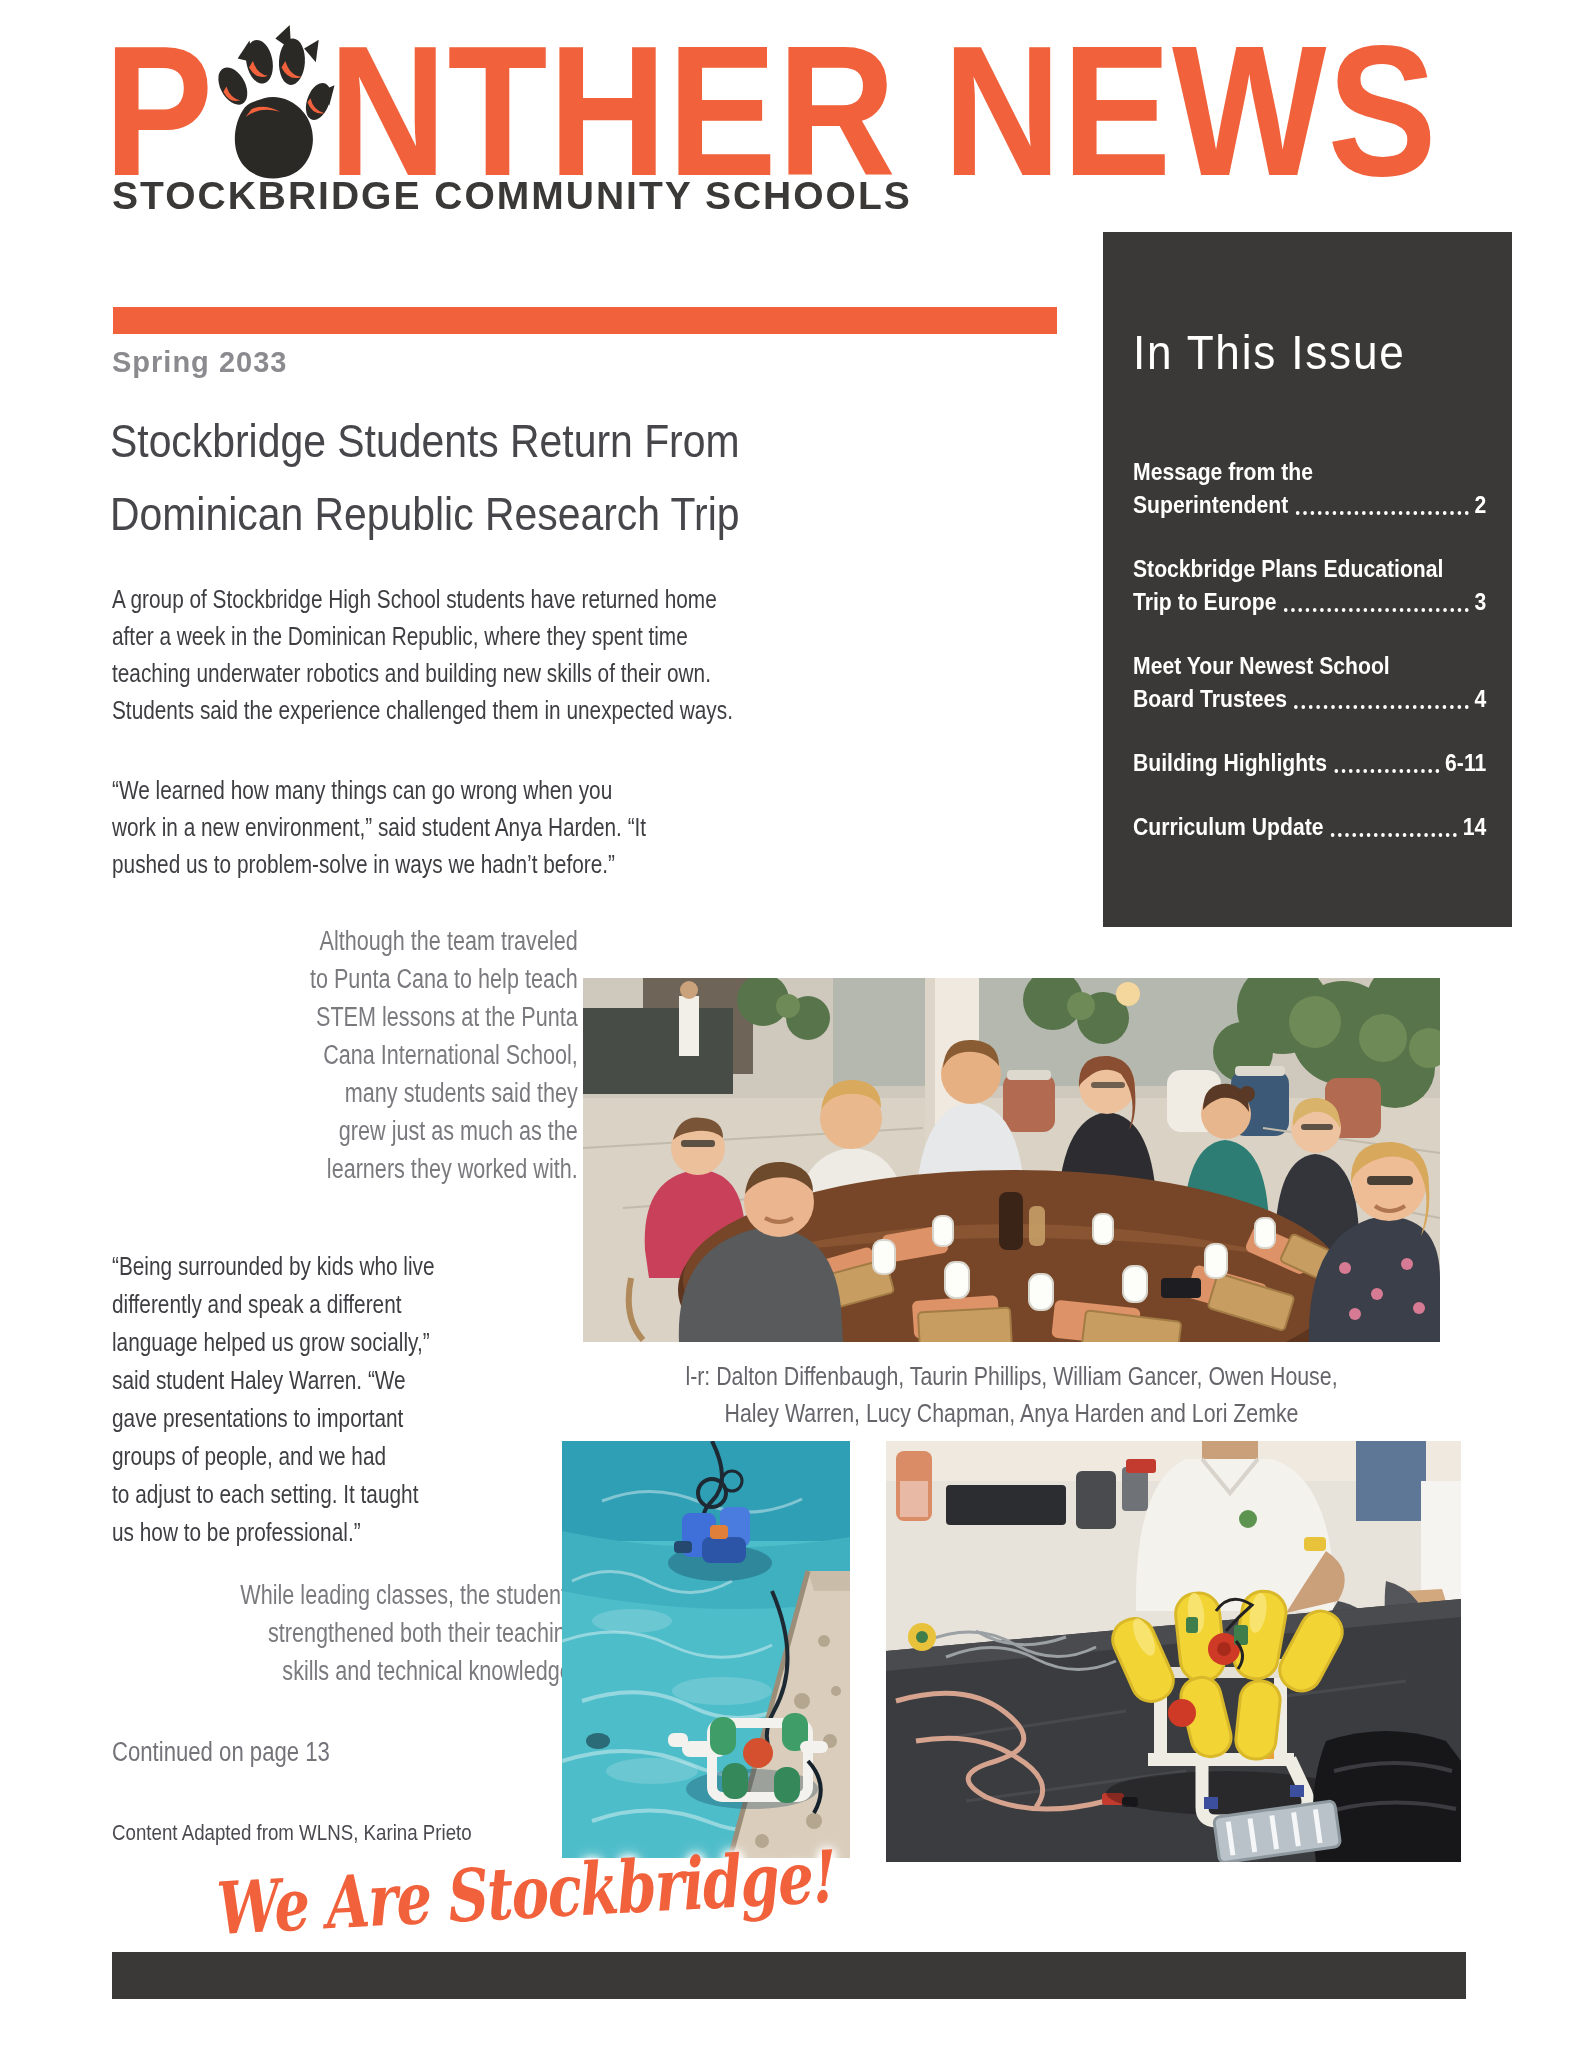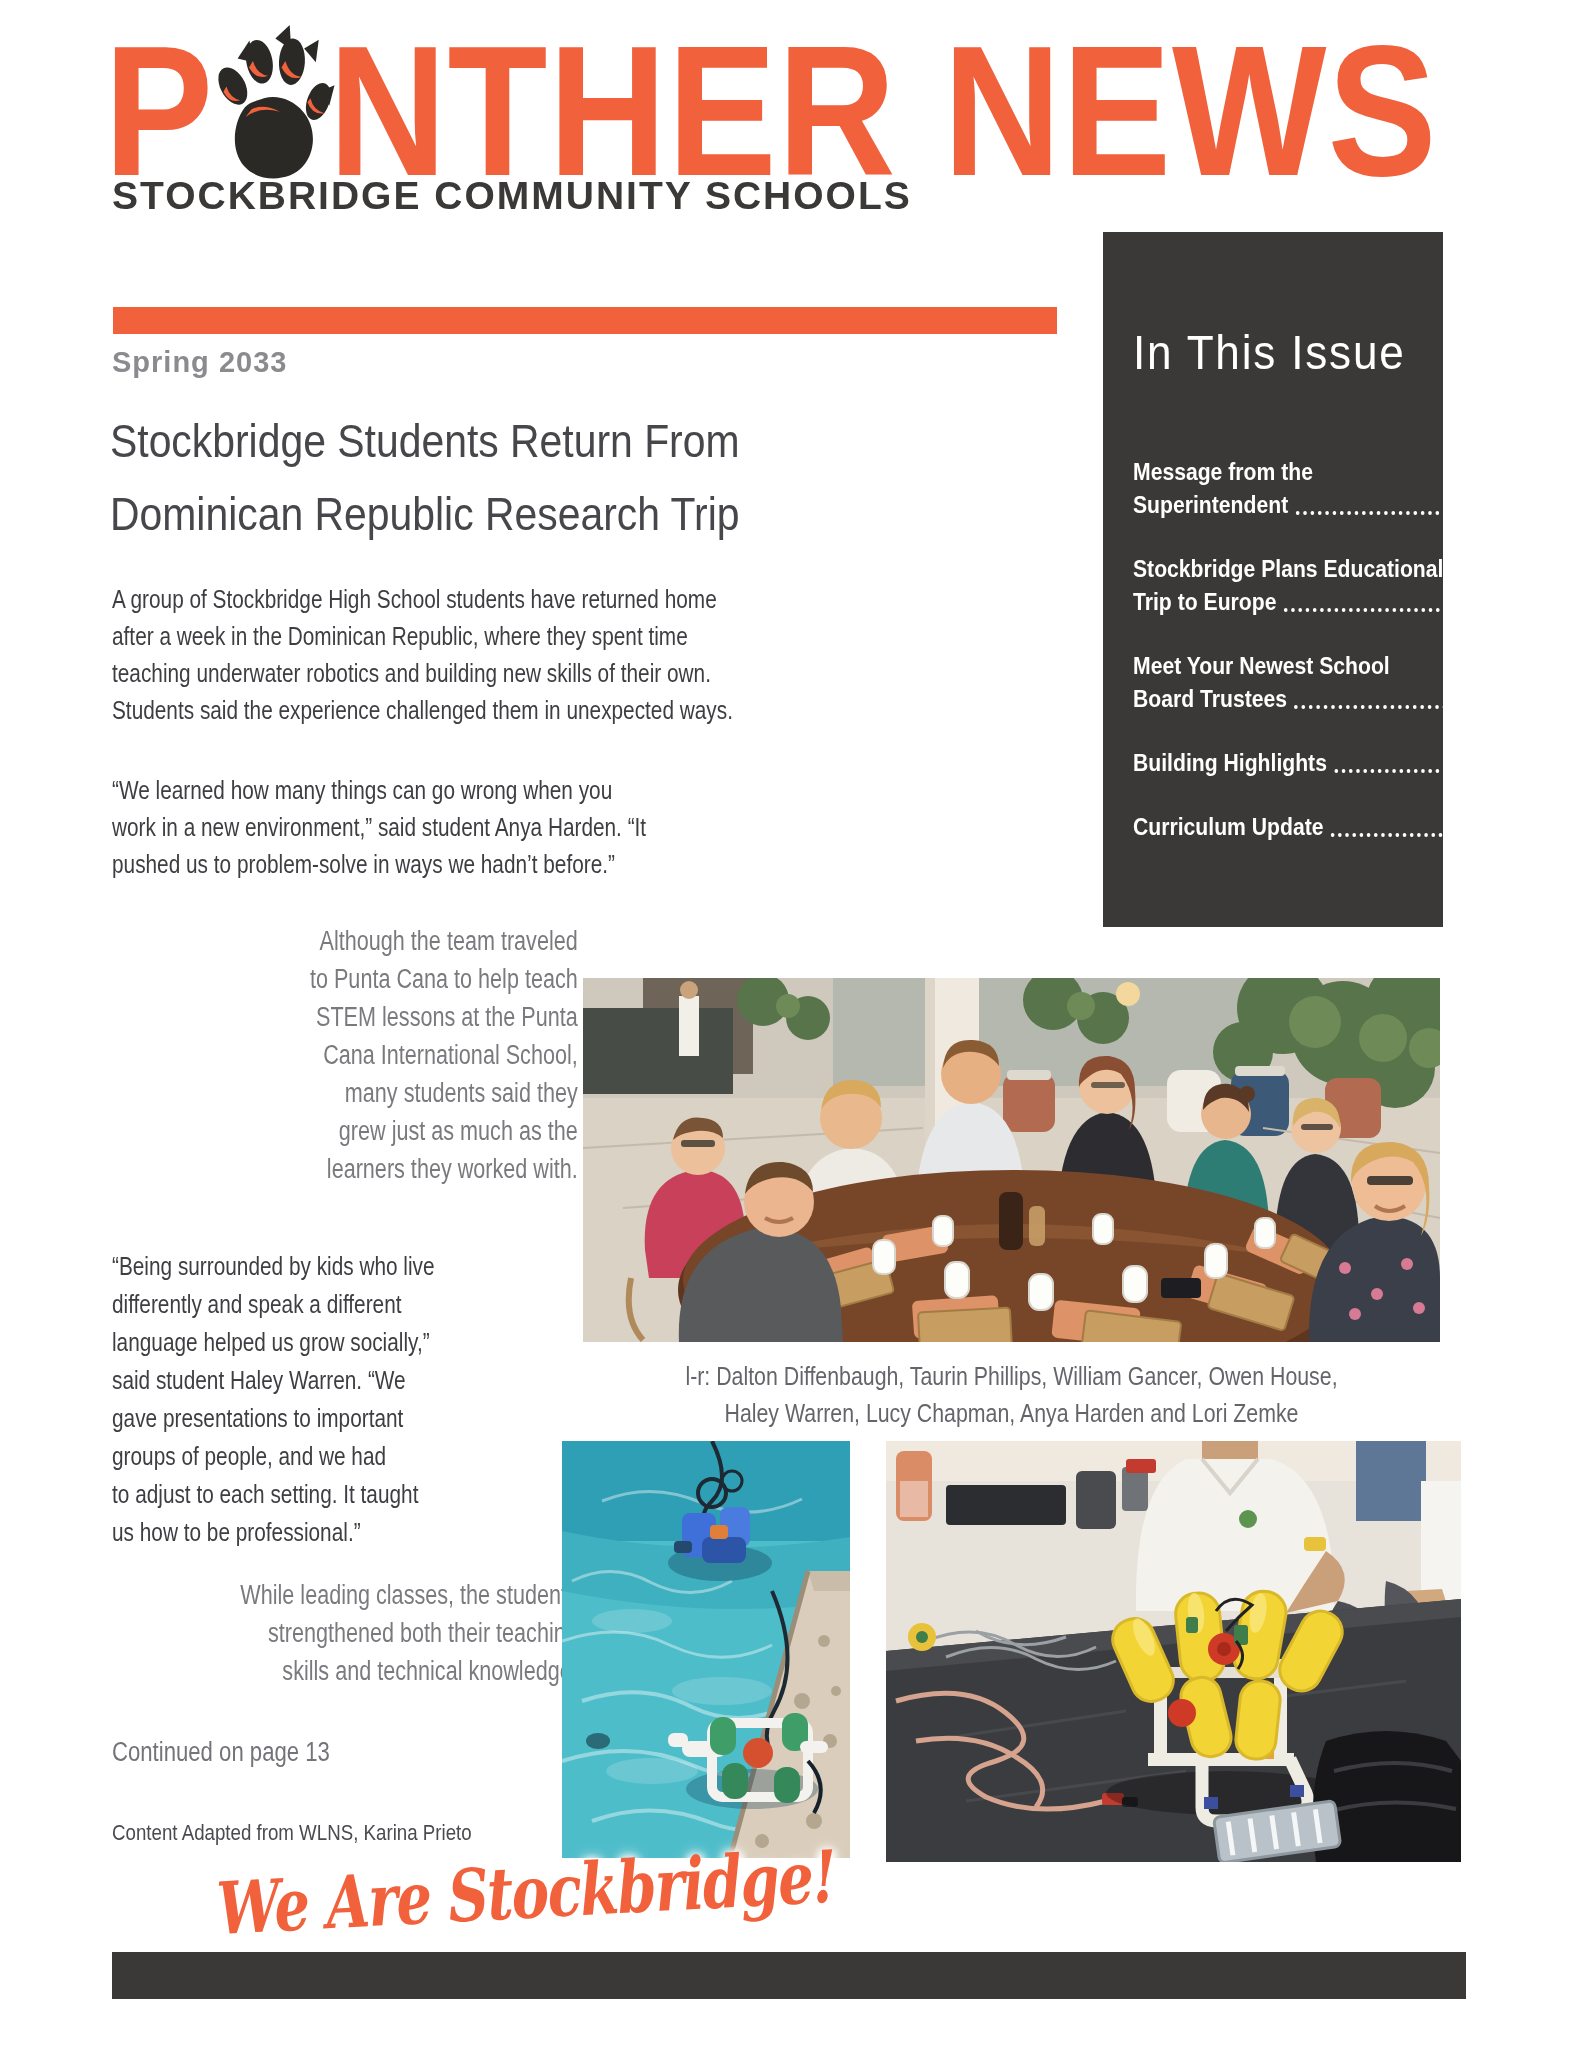--- a/index.html
+++ b/index.html
@@ -42,21 +42,21 @@
     position:absolute;font-size:27px;line-height:38px;color:var(--gray);
     text-align:right;white-space:nowrap;transform:scaleX(0.8);transform-origin:right top;
   }
   .aside-1{right:1004px;top:922px;}
   .aside-2{right:1004px;top:1576px;}
   .continued{position:absolute;left:112px;top:1737px;font-size:27px;color:#74737A;
     white-space:nowrap;transform:scaleX(0.82);transform-origin:left top;}
   .credit{position:absolute;left:112px;top:1820px;font-size:22px;color:#4B4A50;
     white-space:nowrap;transform:scaleX(0.85);transform-origin:left top;}
   
-  .sidebar{position:absolute;left:1103px;top:232px;width:340px;height:695px;background:var(--charcoal);}
+  .sidebar{position:absolute;left:1103px;top:232px;width:409px;height:695px;background:var(--charcoal);}
   .sidebar-title{
     position:absolute;left:30px;top:92px;color:#fff;font-size:49px;font-weight:400;
     letter-spacing:2px;white-space:nowrap;transform:scaleX(0.9);transform-origin:left top;
   }
   .toc{
     position:absolute;left:30px;top:224px;width:384px;color:#fff;font-size:23px;
     font-weight:bold;line-height:33px;white-space:nowrap;
     transform:scaleX(0.92);transform-origin:left top;
   }
   .toc-item{margin-bottom:31px;}

